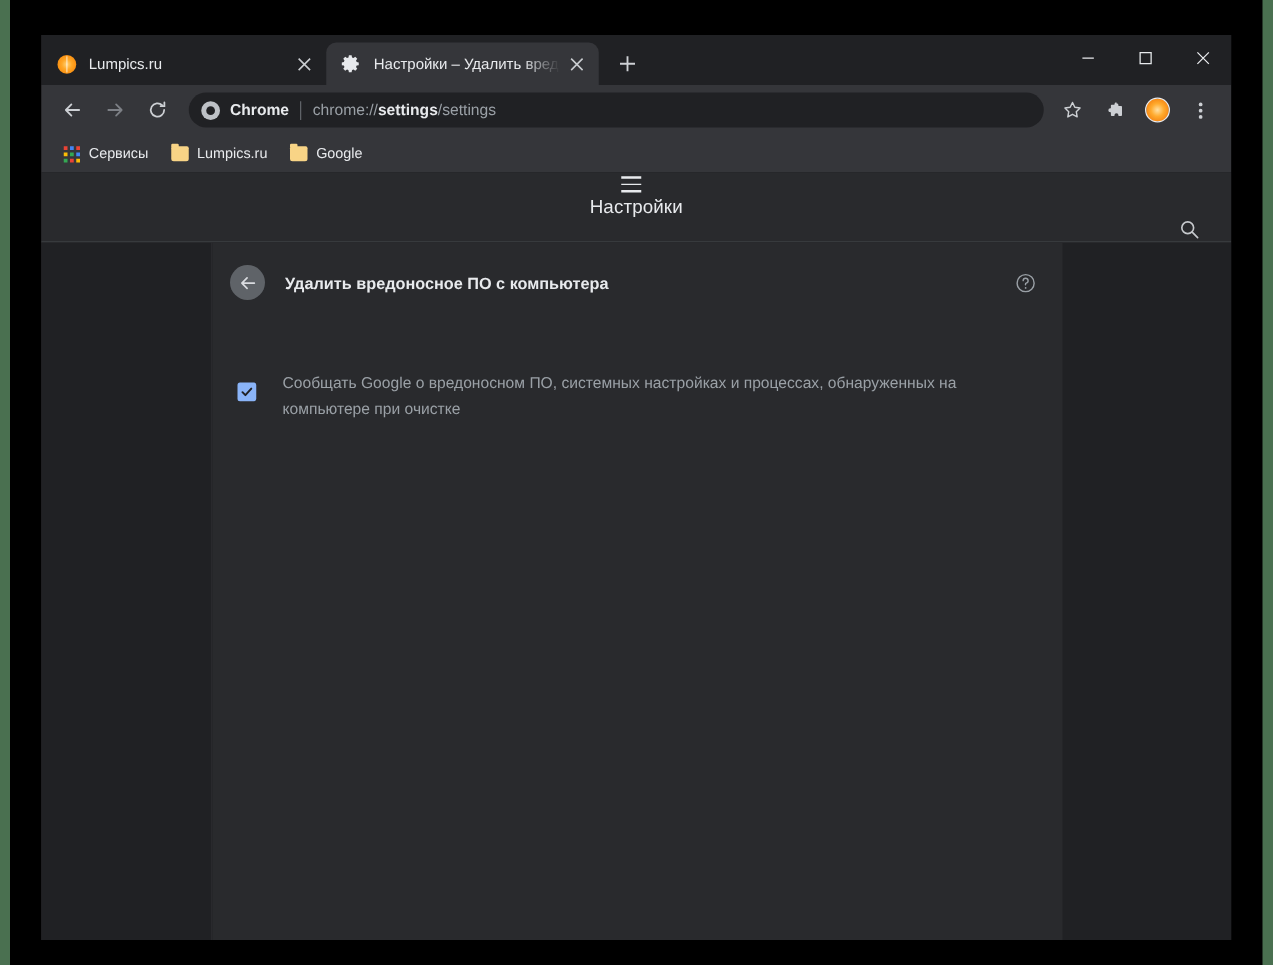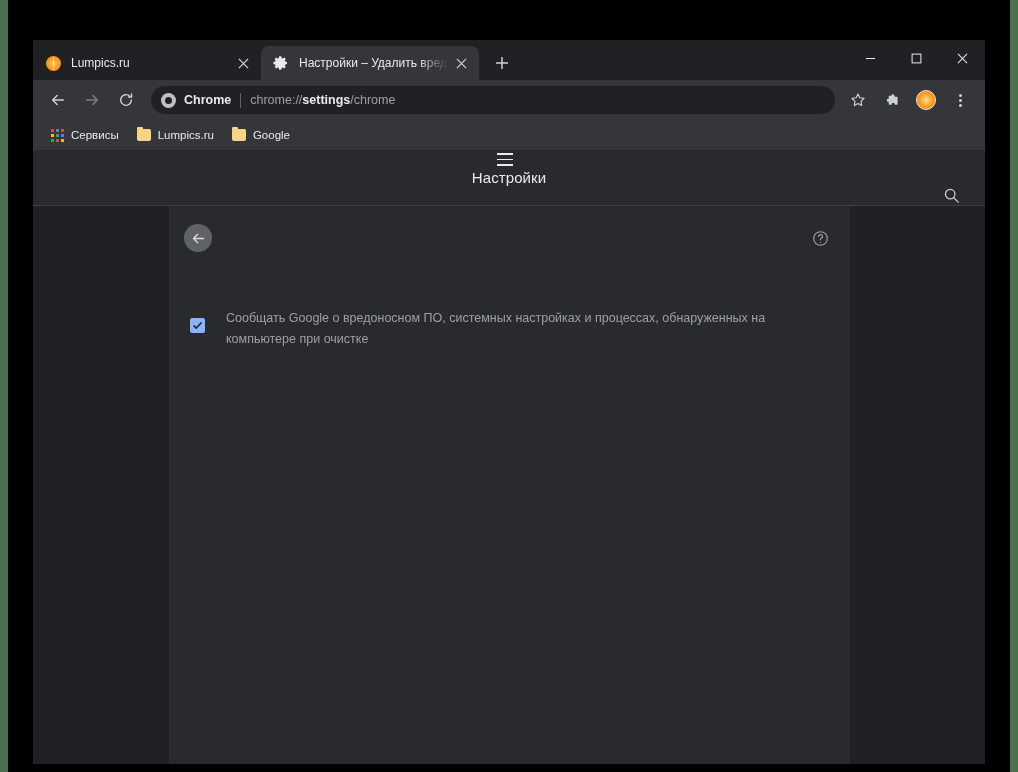--- a/index.html
+++ b/index.html
@@ -12,21 +12,21 @@
 
   
   #root { position: relative; width: 1018px; height: 772px; background: #000000; }
   .green-strip { position: absolute; top: 0; width: 8px; height: 772px; background: #4a7050; }
   .green-left { left: 0; }
   .green-right { right: 0; }
 
   
   #window {
     position: absolute;
-    left: 33px; top: 40px;
+    left: 33px; top: 28px;
     width: 952px; height: 724px;
     background: #202124;
     overflow: hidden;
   }
 
   
   #tabstrip {
     position: relative;
     height: 40px;
     background: #202124;
@@ -417,21 +417,21 @@
         <svg viewBox="0 0 18 18" fill="none" stroke="currentColor" stroke-width="1.6" stroke-linecap="round">
             <path d="M15 9a6 6 0 1 1-1.8-4.3"></path>
             <path d="M15.2 2.2v3.4h-3.4"></path>
           </svg>
       </div>
 
       <div id="omnibox">
         <span class="chrome-mark"></span>
         <span class="chip-label">Chrome</span>
         <span class="chip-sep"></span>
-        <span class="url"><span>chrome://</span><b>settings</b><span>/chrome</span></span>
+        <span class="url"><span>chrome://</span><b>settings</b><span>/settings</span></span>
       </div>
 
       <div class="tb-btn">
         <svg viewBox="0 0 18 18" fill="none" stroke="currentColor" stroke-width="1.3" stroke-linejoin="round">
             <path d="M9 2.2l2.1 4.3 4.7.7-3.4 3.3.8 4.7L9 12.9l-4.2 2.3.8-4.7L2.2 7.2l4.7-.7z"></path>
           </svg>
       </div>
       <div class="tb-btn">
         <svg viewBox="0 0 18 18" fill="currentColor">
             <path d="M10.3 2a1.8 1.8 0 0 0-1.8 1.8v.5H6.2c-.5 0-.9.4-.9.9v2.3h-.5a1.8 1.8 0 1 0 0 3.6h.5v2.3c0 .5.4.9.9.9h2.3v-.5a1.8 1.8 0 1 1 3.6 0v.5h2.3c.5 0 .9-.4.9-.9V6.2c0-.5-.4-.9-.9-.9h-2.3v-.5c0-1-.8-1.8-1.8-1.8z"></path>
@@ -496,20 +496,21 @@
 
         <div id="content-wrap">
           <div id="card">
 
             <div class="card-head">
               <div class="back-circle">
                 <svg viewBox="0 0 18 18" fill="none" stroke="currentColor" stroke-width="1.6" stroke-linecap="round" stroke-linejoin="round">
                     <path d="M15 9H3M8 4L3 9l5 5"></path>
                   </svg>
               </div>
+              <div class="card-head-title">Удалить вредоносное ПО с компьютера</div>
               <div class="help-icon">
                 <svg viewBox="0 0 18 18" fill="none" stroke="currentColor" stroke-width="1.2">
                     <circle cx="9" cy="9" r="7.2"></circle>
                     <path d="M6.9 6.9a2.1 2.1 0 1 1 2.6 2.1c-.4.1-.6.5-.6.9v.5" stroke-linecap="round"></path>
                     <circle cx="9" cy="13.1" r=".75" fill="currentColor" stroke="none"></circle>
                   </svg>
               </div>
             </div>
 
 

